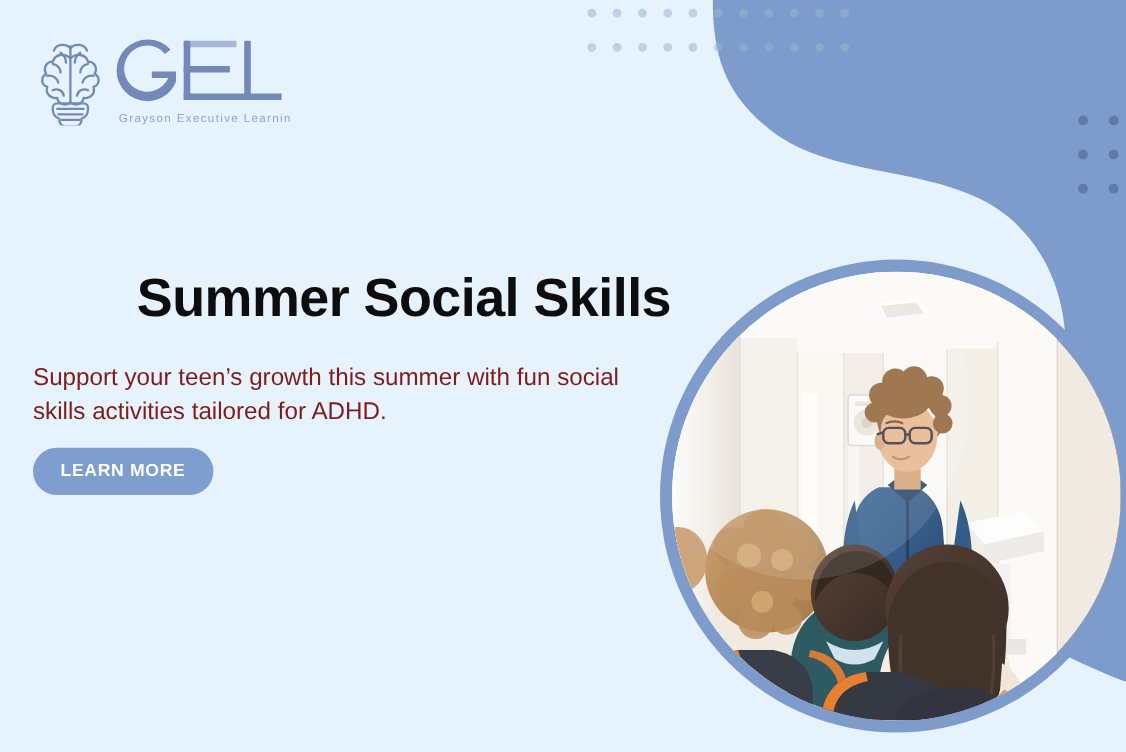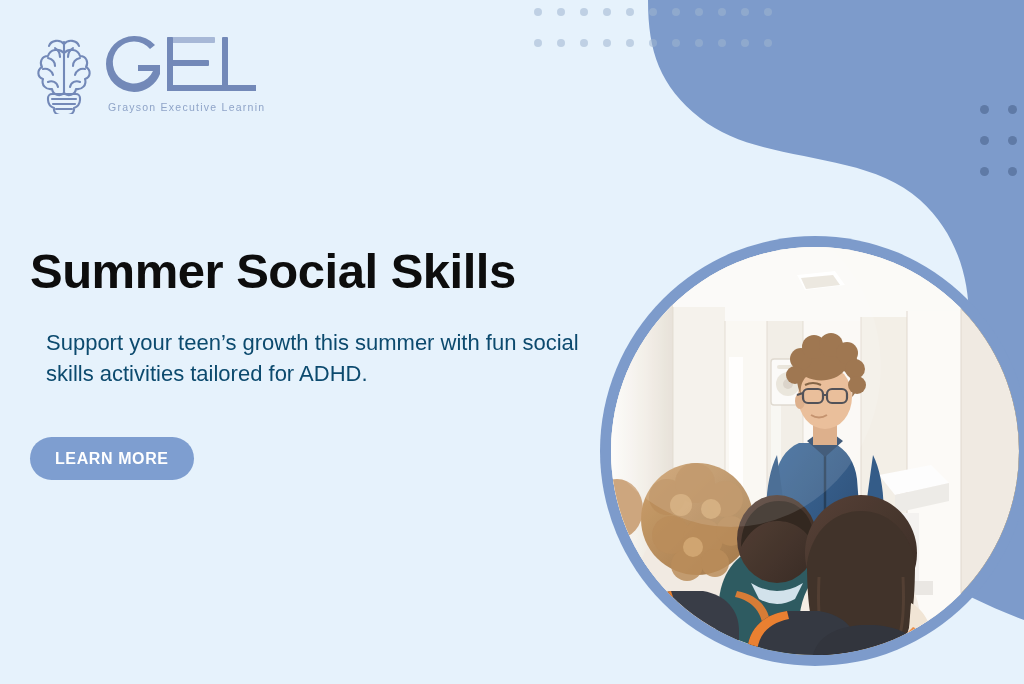--- a/index.html
+++ b/index.html
@@ -77,31 +77,31 @@
     top: 243px;
     width: 580px;
   }
   .headline {
     margin: 0;
     font-size: 49px;
     line-height: 1.18;
     font-weight: bold;
     letter-spacing: -0.5px;
     color: #0d0d0d;
+    text-align: right;
   }
   .subhead {
-    margin: 26px 0 0 16px;
+    margin: 26px 0 0 0;
     font-size: 22px;
     line-height: 1.42;
-    color: #0c4a6e;
+    color: #7f1d1d;
     max-width: 575px;
   }
   .cta {
     display: inline-block;
-    margin-top: 30px;
     padding: 13px 25px 12px 25px;
     border: none;
     border-radius: 999px;
     background: #7e9ed0;
     color: #ffffff;
     font-family: "Liberation Sans", sans-serif;
     font-size: 16px;
     font-weight: bold;
     letter-spacing: 0.6px;
     cursor: pointer;

